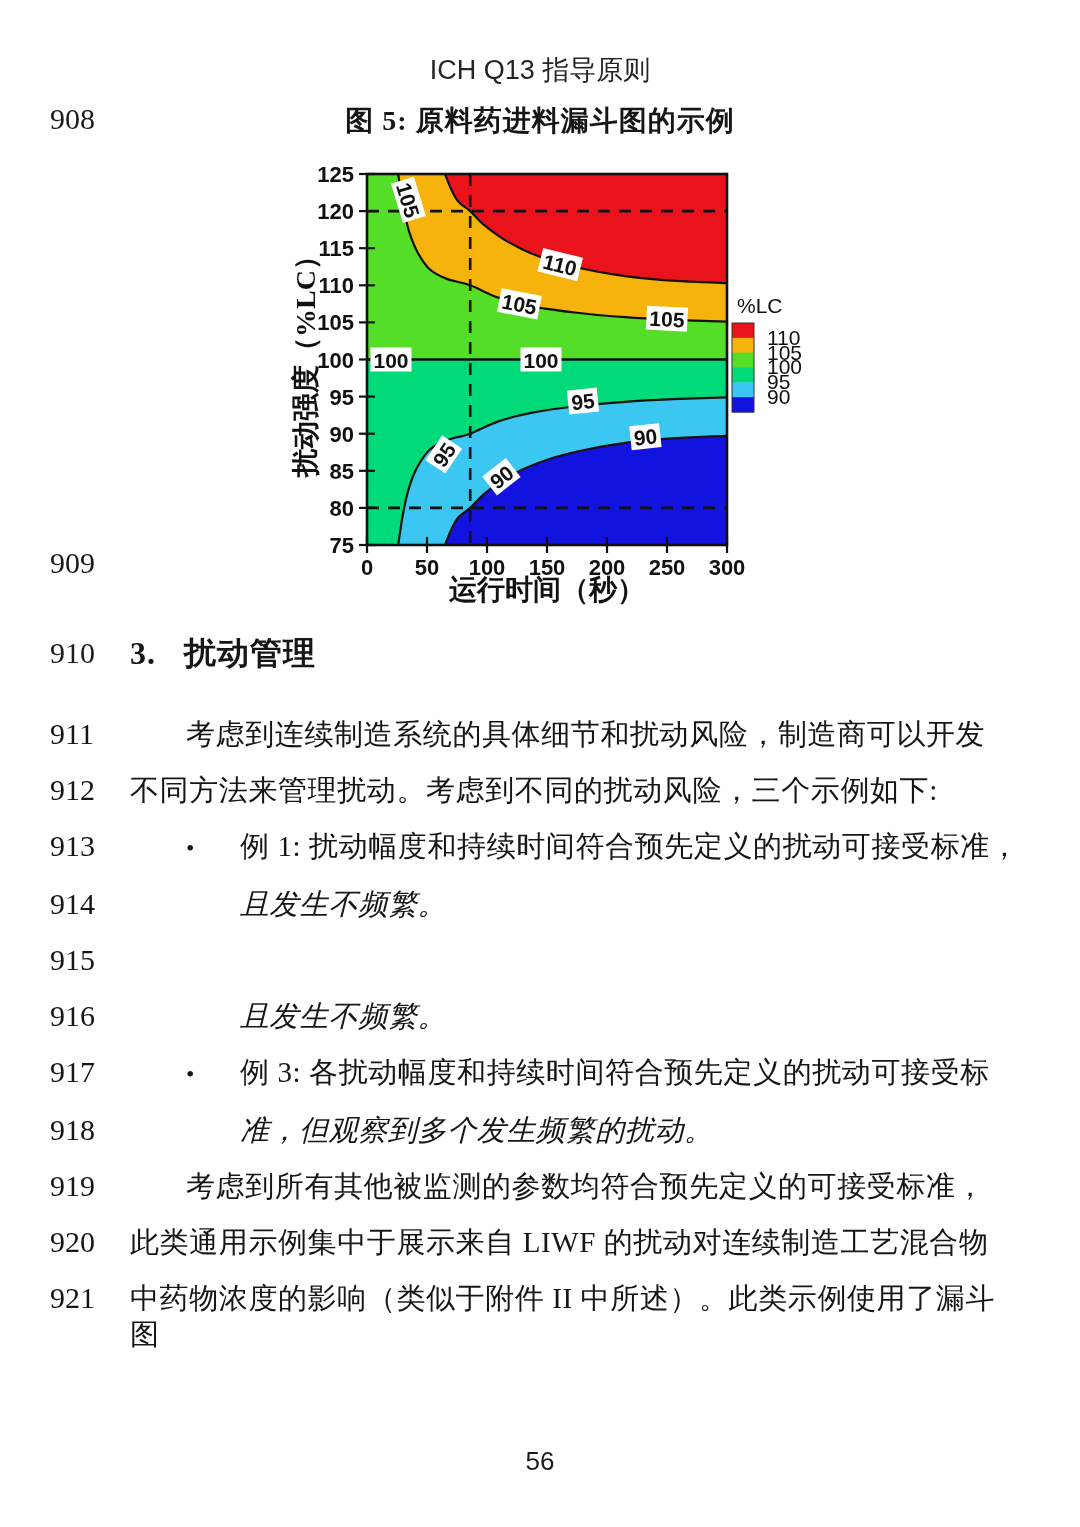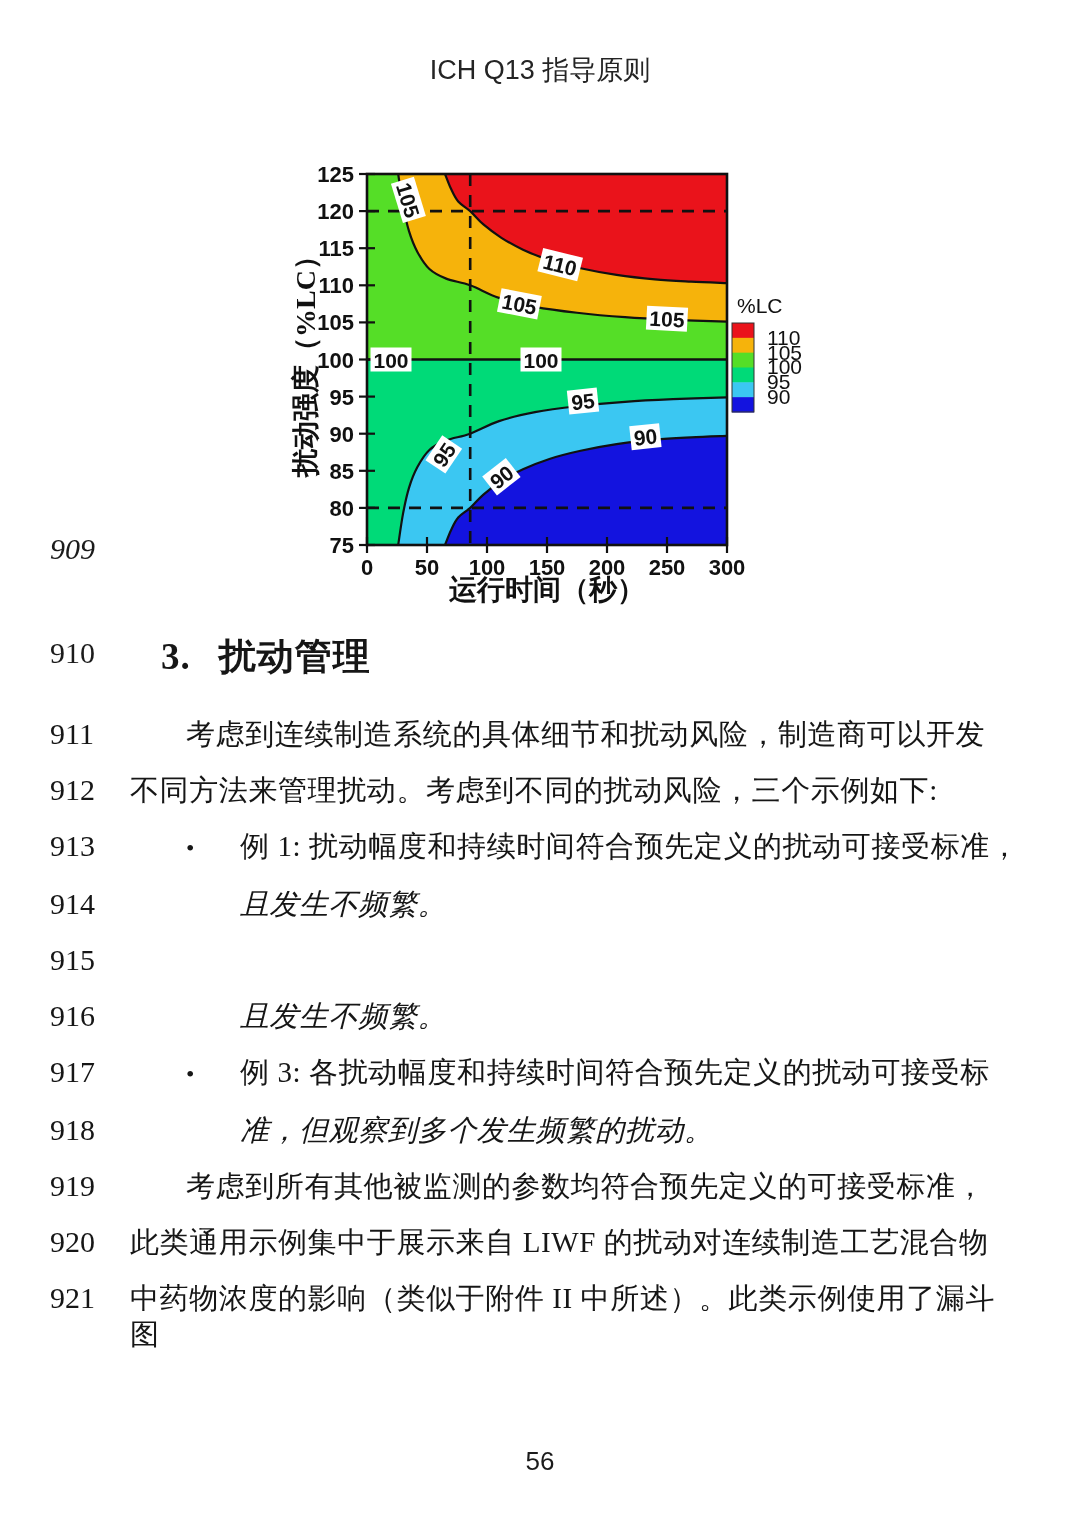--- a/index.html
+++ b/index.html
@@ -5,21 +5,21 @@
   html,body{margin:0;padding:0;background:#ffffff;}
   .page{position:relative;width:1080px;height:1527px;background:#fff;overflow:hidden;
         font-family:"Liberation Serif","DejaVu Serif",serif;color:#161616;}
   .doc-header{position:absolute;top:52px;left:0;width:100%;text-align:center;
         font-family:"Liberation Sans","DejaVu Sans",sans-serif;font-size:27px;color:#242424;}
   .fig-row{position:absolute;top:102px;left:0;width:100%;}
   .fig-title{width:100%;text-align:center;font-weight:bold;font-size:28px;letter-spacing:1px;}
   .line-no{position:absolute;left:50px;font-size:30px;color:#1b1b1b;}
   .chart-wrap{position:absolute;left:285px;top:156px;width:530px;height:460px;}
   .sec-row{position:absolute;top:634px;left:0;width:100%;}
-  .sec-head{position:absolute;left:130px;top:-2px;font-weight:bold;font-size:37px;letter-spacing:1px;margin-left:31px;}
+  .sec-head{position:absolute;left:130px;top:-2px;font-weight:bold;font-size:32px;letter-spacing:1px;}
   .sec-head .sec-no{margin-right:28px;}
   .body-block{position:absolute;top:716px;left:0;width:100%;}
   .bline{display:flex;font-size:29px;line-height:36px;letter-spacing:0.6px;margin-bottom:20px;}
   .bline .num{flex:0 0 130px;box-sizing:border-box;padding-left:50px;font-size:30px;letter-spacing:0;}
   .bline .btext{flex:1;padding-right:56px;}
   .k-indent{margin-top:12px;}
   .k-indent .btext{text-indent:56px;}
   .k-bullet{margin-top:18px;}
   .k-bullet .btext{padding-left:56px;}
   .k-bullet .bullet{display:inline-block;width:54px;font-size:24px;}
@@ -28,20 +28,24 @@
   .page-footer{position:absolute;top:1446px;left:0;width:100%;text-align:center;
         font-family:"Liberation Sans","DejaVu Sans",sans-serif;font-size:26px;color:#1b1b1b;}
 </style>
 </head>
 <body>
 
 <div class="page">
 
   <div class="doc-header">ICH Q13 指导原则</div>
 
+  <div class="fig-row">
+    <span class="line-no">908</span>
+    <div class="fig-title">图 5: 原料药进料漏斗图的示例</div>
+  </div>
 
   <div class="chart-wrap" id="chart-wrap"><svg width="530" height="460" viewBox="0 0 530 460">
         <rect x="82" y="18" width="360" height="371" fill="#55de27"></rect>
         <path d="M113.2,18C114,23.194000000000003 116.2,39.64166666666668 118,49.164000000000016C119.8,58.68633333333335 121.6,67.34300000000002 124,75.13400000000001C126.4,82.92500000000001 129,89.60300000000001 132.4,95.91C135.8,102.21699999999998 139.60000000000002,108.52399999999999 144.4,112.97599999999998C149.2,117.42799999999998 154.39999999999998,119.90133333333328 161.2,122.62199999999996C168,125.34266666666663 176.39999999999998,126.08466666666666 185.2,129.3C194,132.51533333333336 203.2,138.3276666666667 214,141.91400000000002C224.8,145.50033333333334 237,148.3446666666667 250,150.81800000000004C263,153.29133333333337 277,155.02266666666668 292,156.75400000000002C307,158.48533333333336 324,160.03116666666665 340,161.206C356,162.38083333333333 371,163.06100000000004 388,163.80300000000005C405,164.54500000000007 433,165.34883333333337 442,165.65800000000004 L442,18 Z" fill="#f6b30b"></path>
         <path d="M160,18C161,20.473333333333333 163.8,28.264333333333333 166,32.84C168.2,37.415666666666674 170,41.74400000000002 173.2,45.45400000000002C176.39999999999998,49.16400000000002 181,51.26633333333334 185.2,55.1C189.39999999999998,58.93366666666666 193.2,64.00399999999998 198.4,68.45599999999997C203.60000000000002,72.90799999999997 209.8,77.60733333333329 216.4,81.81199999999995C223,86.01666666666662 230,89.97400000000003 238,93.68400000000003C246,97.39400000000002 254.79999999999998,100.98033333333328 264.4,104.07199999999995C274,107.16366666666661 284.40000000000003,109.76066666666668 295.6,112.23400000000001C306.8,114.70733333333334 319.20000000000005,117.05699999999995 331.6,118.91199999999995C344,120.76699999999995 357.6,122.251 370,123.36400000000002C382.4,124.47700000000003 394,124.97166666666666 406,125.59C418,126.20833333333334 436,126.82666666666668 442,127.07400000000001 L442,18 Z" fill="#ea131b"></path>
         <rect x="82" y="203.5" width="360" height="185.5" fill="#00da78"></rect>
         <path d="M113.2,389C114,383.806 116.2,367.35833333333335 118,357.836C119.8,348.3136666666667 121.6,339.657 124,331.866C126.4,324.075 129,317.397 132.4,311.09C135.8,304.78299999999996 139.60000000000002,298.476 144.4,294.024C149.2,289.572 154.39999999999998,287.0986666666667 161.2,284.37800000000004C168,281.6573333333334 176.39999999999998,280.9153333333333 185.2,277.7C194,274.48466666666667 203.2,268.67233333333337 214,265.086C224.8,261.49966666666666 237,258.6553333333333 250,256.18199999999996C263,253.70866666666663 277,251.97733333333332 292,250.24599999999998C307,248.51466666666664 324,246.96883333333335 340,245.794C356,244.61916666666667 371,243.93899999999996 388,243.19699999999997C405,242.45499999999998 433,241.65116666666665 442,241.34199999999998 L442,389 Z" fill="#3bc7f2"></path>
         <path d="M160,389C161,386.52666666666664 163.8,378.7356666666667 166,374.16C168.2,369.58433333333335 170,365.256 173.2,361.546C176.39999999999998,357.836 181,355.73366666666664 185.2,351.9C189.39999999999998,348.0663333333333 193.2,342.99600000000004 198.4,338.54400000000004C203.60000000000002,334.09200000000004 209.8,329.39266666666674 216.4,325.18800000000005C223,320.98333333333335 230,317.02599999999995 238,313.316C246,309.606 254.79999999999998,306.0196666666667 264.4,302.92800000000005C274,299.8363333333334 284.40000000000003,297.2393333333333 295.6,294.76599999999996C306.8,292.2926666666666 319.20000000000005,289.94300000000004 331.6,288.088C344,286.233 357.6,284.74899999999997 370,283.63599999999997C382.4,282.52299999999997 394,282.02833333333336 406,281.41C418,280.7916666666667 436,280.17333333333335 442,279.926 L442,389 Z" fill="#1313df"></path>
         <path d="M160,18C161,20.473333333333333 163.8,28.264333333333333 166,32.84C168.2,37.415666666666674 170,41.74400000000002 173.2,45.45400000000002C176.39999999999998,49.16400000000002 181,51.26633333333334 185.2,55.1C189.39999999999998,58.93366666666666 193.2,64.00399999999998 198.4,68.45599999999997C203.60000000000002,72.90799999999997 209.8,77.60733333333329 216.4,81.81199999999995C223,86.01666666666662 230,89.97400000000003 238,93.68400000000003C246,97.39400000000002 254.79999999999998,100.98033333333328 264.4,104.07199999999995C274,107.16366666666661 284.40000000000003,109.76066666666668 295.6,112.23400000000001C306.8,114.70733333333334 319.20000000000005,117.05699999999995 331.6,118.91199999999995C344,120.76699999999995 357.6,122.251 370,123.36400000000002C382.4,124.47700000000003 394,124.97166666666666 406,125.59C418,126.20833333333334 436,126.82666666666668 442,127.07400000000001" fill="none" stroke="#111" stroke-width="2.2"></path>
         <path d="M113.2,18C114,23.194000000000003 116.2,39.64166666666668 118,49.164000000000016C119.8,58.68633333333335 121.6,67.34300000000002 124,75.13400000000001C126.4,82.92500000000001 129,89.60300000000001 132.4,95.91C135.8,102.21699999999998 139.60000000000002,108.52399999999999 144.4,112.97599999999998C149.2,117.42799999999998 154.39999999999998,119.90133333333328 161.2,122.62199999999996C168,125.34266666666663 176.39999999999998,126.08466666666666 185.2,129.3C194,132.51533333333336 203.2,138.3276666666667 214,141.91400000000002C224.8,145.50033333333334 237,148.3446666666667 250,150.81800000000004C263,153.29133333333337 277,155.02266666666668 292,156.75400000000002C307,158.48533333333336 324,160.03116666666665 340,161.206C356,162.38083333333333 371,163.06100000000004 388,163.80300000000005C405,164.54500000000007 433,165.34883333333337 442,165.65800000000004" fill="none" stroke="#111" stroke-width="2.2"></path>
@@ -140,21 +144,21 @@
           <rect x="447" y="241.15" width="22" height="15.33" fill="#1313df"></rect>
           <rect x="447" y="167" width="22" height="88.98" fill="none" stroke="#333" stroke-width="1"></rect>
           <text x="482" y="188.83" font-size="21" font-family="&quot;Liberation Sans&quot;,&quot;DejaVu Sans&quot;,sans-serif" fill="#111">110</text>
           <text x="482" y="203.66" font-size="21" font-family="&quot;Liberation Sans&quot;,&quot;DejaVu Sans&quot;,sans-serif" fill="#111">105</text>
           <text x="482" y="218.49" font-size="21" font-family="&quot;Liberation Sans&quot;,&quot;DejaVu Sans&quot;,sans-serif" fill="#111">100</text>
           <text x="482" y="233.32" font-size="21" font-family="&quot;Liberation Sans&quot;,&quot;DejaVu Sans&quot;,sans-serif" fill="#111">95</text>
           <text x="482" y="248.15" font-size="21" font-family="&quot;Liberation Sans&quot;,&quot;DejaVu Sans&quot;,sans-serif" fill="#111">90</text>
         </g>
       </svg></div>
 
-  <span class="line-no" style="top:532px;font-style:italic;">909</span>
+  <span class="line-no" style="top:546px;">909</span>
 
   <div class="sec-row">
     <span class="line-no" style="top:2px;">910</span>
     <div class="sec-head">
       <span class="sec-no">3.</span><span>扰动管理</span>
     </div>
   </div>
 
   <div class="body-block" id="body-block">
       <div class="bline k-indent">

